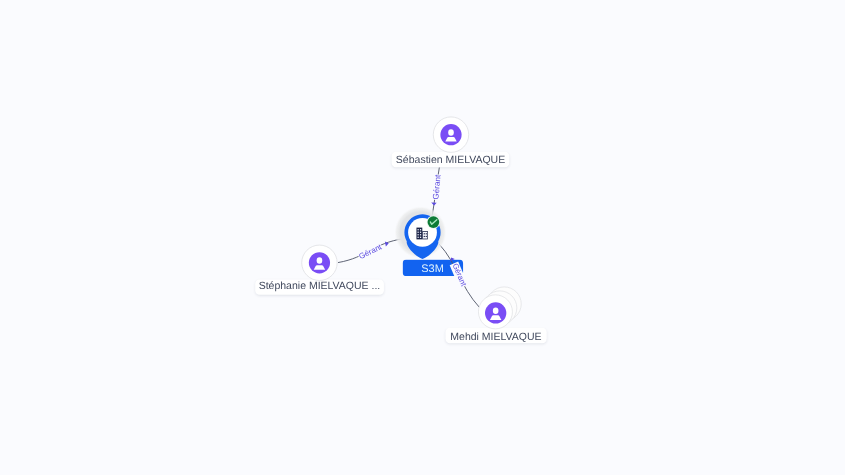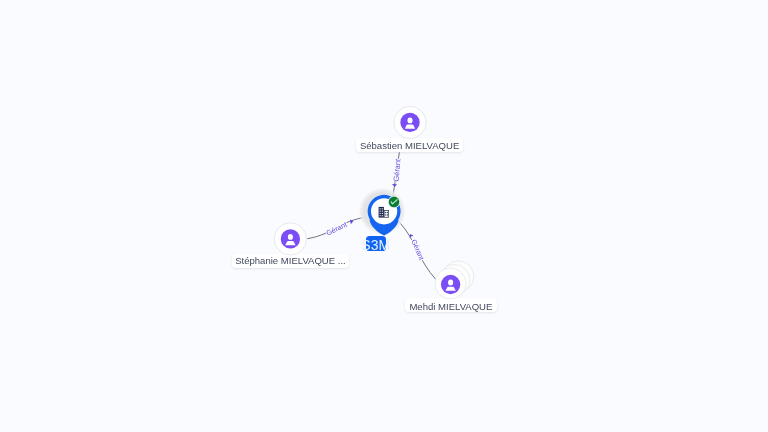--- a/index.html
+++ b/index.html
@@ -118,19 +118,19 @@
   </div>
 
   <div class="nodelabel" style="left:231.9px;top:253.5px;width:117.1px;height:14.1px;font-size:9.55px;">
     <span>Stéphanie MIELVAQUE ...</span>
   </div>
 
   <div class="nodelabel" style="left:404.7px;top:297.7px;width:92.4px;height:14.1px;font-size:9.55px;align-items:flex-end;">
     <span>Mehdi MIELVAQUE</span>
   </div>
 
-  <div style="position:absolute;left:365.7px;top:236.0px;width:20px;height:14.5px;
+  <div style="position:absolute;left:365.7px;top:236.0px;width:55px;height:14.5px;
               background:#1263f0;border-radius:3.6px;display:flex;align-items:center;
-              justify-content:center;color:#dff2fd;font-size:14px;line-height:1;transform:translateZ(0);">
+              justify-content:center;color:#dff2fd;font-size:10px;line-height:1;transform:translateZ(0);">
     <span style="position:relative;top:2.2px;">S3M</span>
   </div>
 
 </div>
 
 </body></html>

